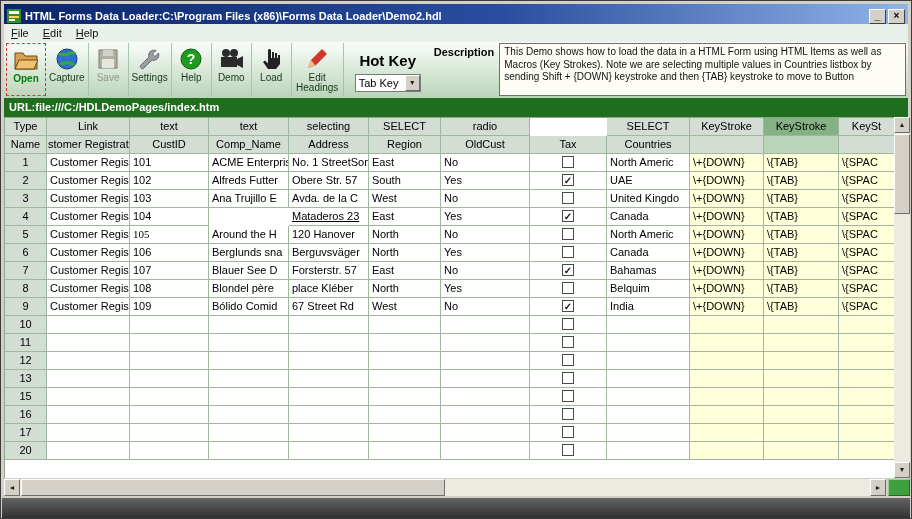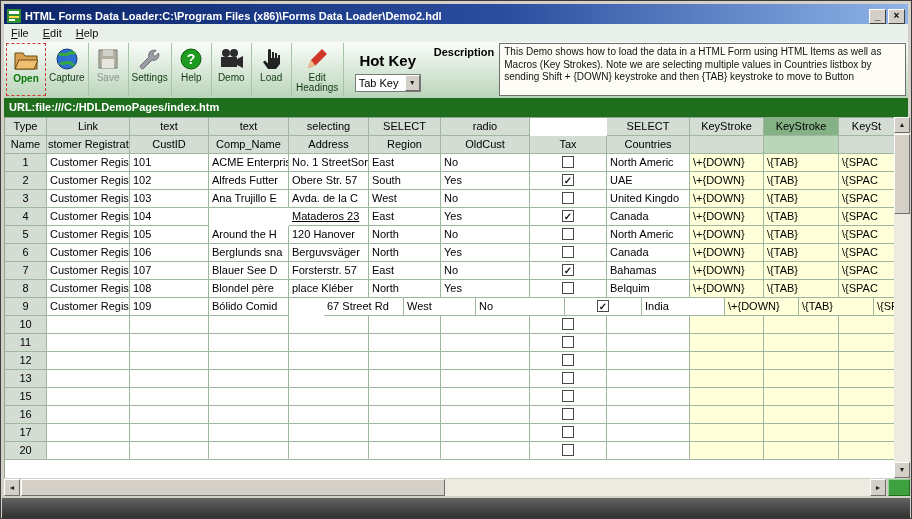--- a/index.html
+++ b/index.html
@@ -297,21 +297,21 @@
         <div class="gcell dcell" style="width: 89px;">Yes</div>
         <div class="gcell dcell center" style="width: 77px;"><span class="cb">✓</span></div>
         <div class="gcell dcell" style="width: 83px;">Canada</div>
         <div class="gcell ycell" style="width: 74px;">\+{DOWN}</div>
         <div class="gcell ycell" style="width: 75px;">\{TAB}</div>
         <div class="gcell ycell" style="width: 56px;">\{SPAC</div>
       </div>
       <div class="grow">
         <div class="gcell rownum" style="width: 42px;">5</div>
         <div class="gcell dcell" style="width: 83px;">Customer Regis</div>
-        <div class="gcell dcell" style="width: 79px;">105</div>
+        <div class="gcell dcell" style="width: 79px; font-family: Liberation Serif, serif;">105</div>
         <div class="gcell dcell" style="width: 80px;">Around the H</div>
         <div class="gcell dcell" style="width: 80px;">120 Hanover</div>
         <div class="gcell dcell" style="width: 72px;">North</div>
         <div class="gcell dcell" style="width: 89px;">No</div>
         <div class="gcell dcell center" style="width: 77px;"><span class="cb"></span></div>
         <div class="gcell dcell" style="width: 83px;">North Americ</div>
         <div class="gcell ycell" style="width: 74px;">\+{DOWN}</div>
         <div class="gcell ycell" style="width: 75px;">\{TAB}</div>
         <div class="gcell ycell" style="width: 56px;">\{SPAC</div>
       </div>
@@ -355,21 +355,21 @@
         <div class="gcell dcell" style="width: 83px;">Belquim</div>
         <div class="gcell ycell" style="width: 74px;">\+{DOWN}</div>
         <div class="gcell ycell" style="width: 75px;">\{TAB}</div>
         <div class="gcell ycell" style="width: 56px;">\{SPAC</div>
       </div>
       <div class="grow">
         <div class="gcell rownum" style="width: 42px;">9</div>
         <div class="gcell dcell" style="width: 83px;">Customer Regis</div>
         <div class="gcell dcell" style="width: 79px;">109</div>
         <div class="gcell dcell" style="width: 80px;">Bólido Comid</div>
-        <div class="gcell dcell" style="width: 80px; margin-left: 35px;">67 Street Rd</div>
+        <div class="gcell dcell" style="width: 80px;">67 Street Rd</div>
         <div class="gcell dcell" style="width: 72px;">West</div>
         <div class="gcell dcell" style="width: 89px;">No</div>
         <div class="gcell dcell center" style="width: 77px;"><span class="cb">✓</span></div>
         <div class="gcell dcell" style="width: 83px;">India</div>
         <div class="gcell ycell" style="width: 74px;">\+{DOWN}</div>
         <div class="gcell ycell" style="width: 75px;">\{TAB}</div>
         <div class="gcell ycell" style="width: 56px;">\{SPAC</div>
       </div>
       <div class="grow">
         <div class="gcell rownum" style="width: 42px;">10</div>

